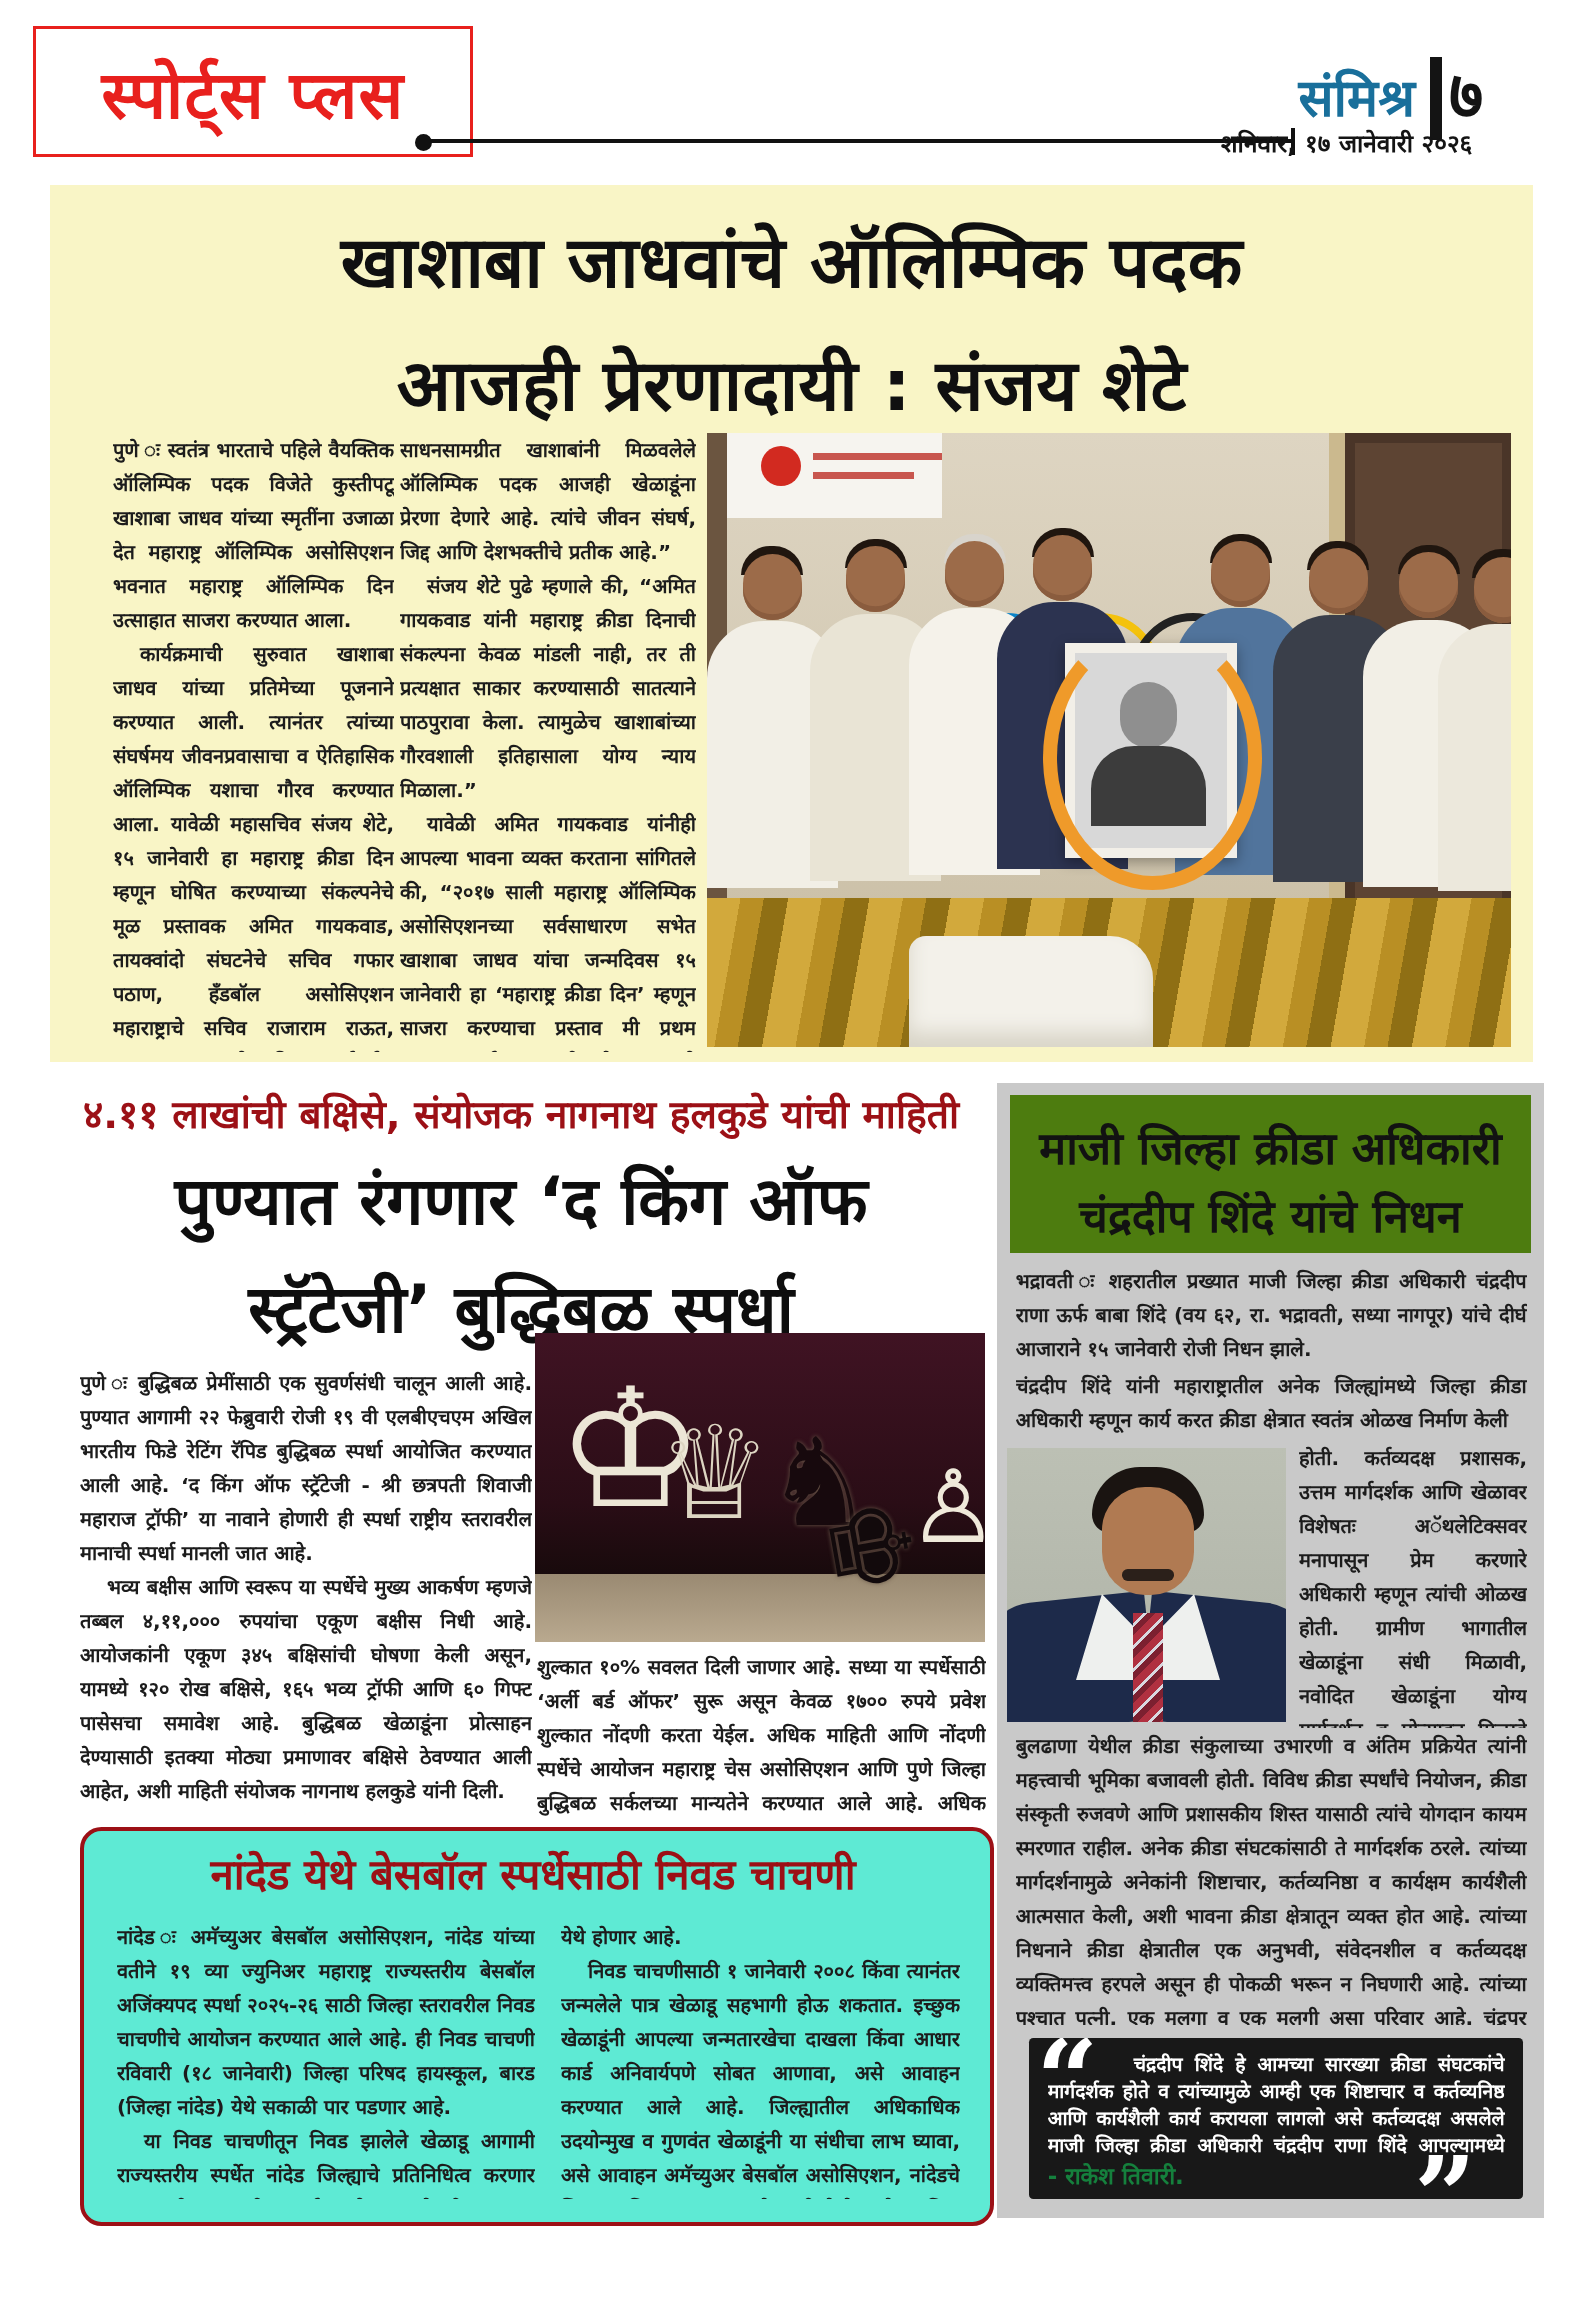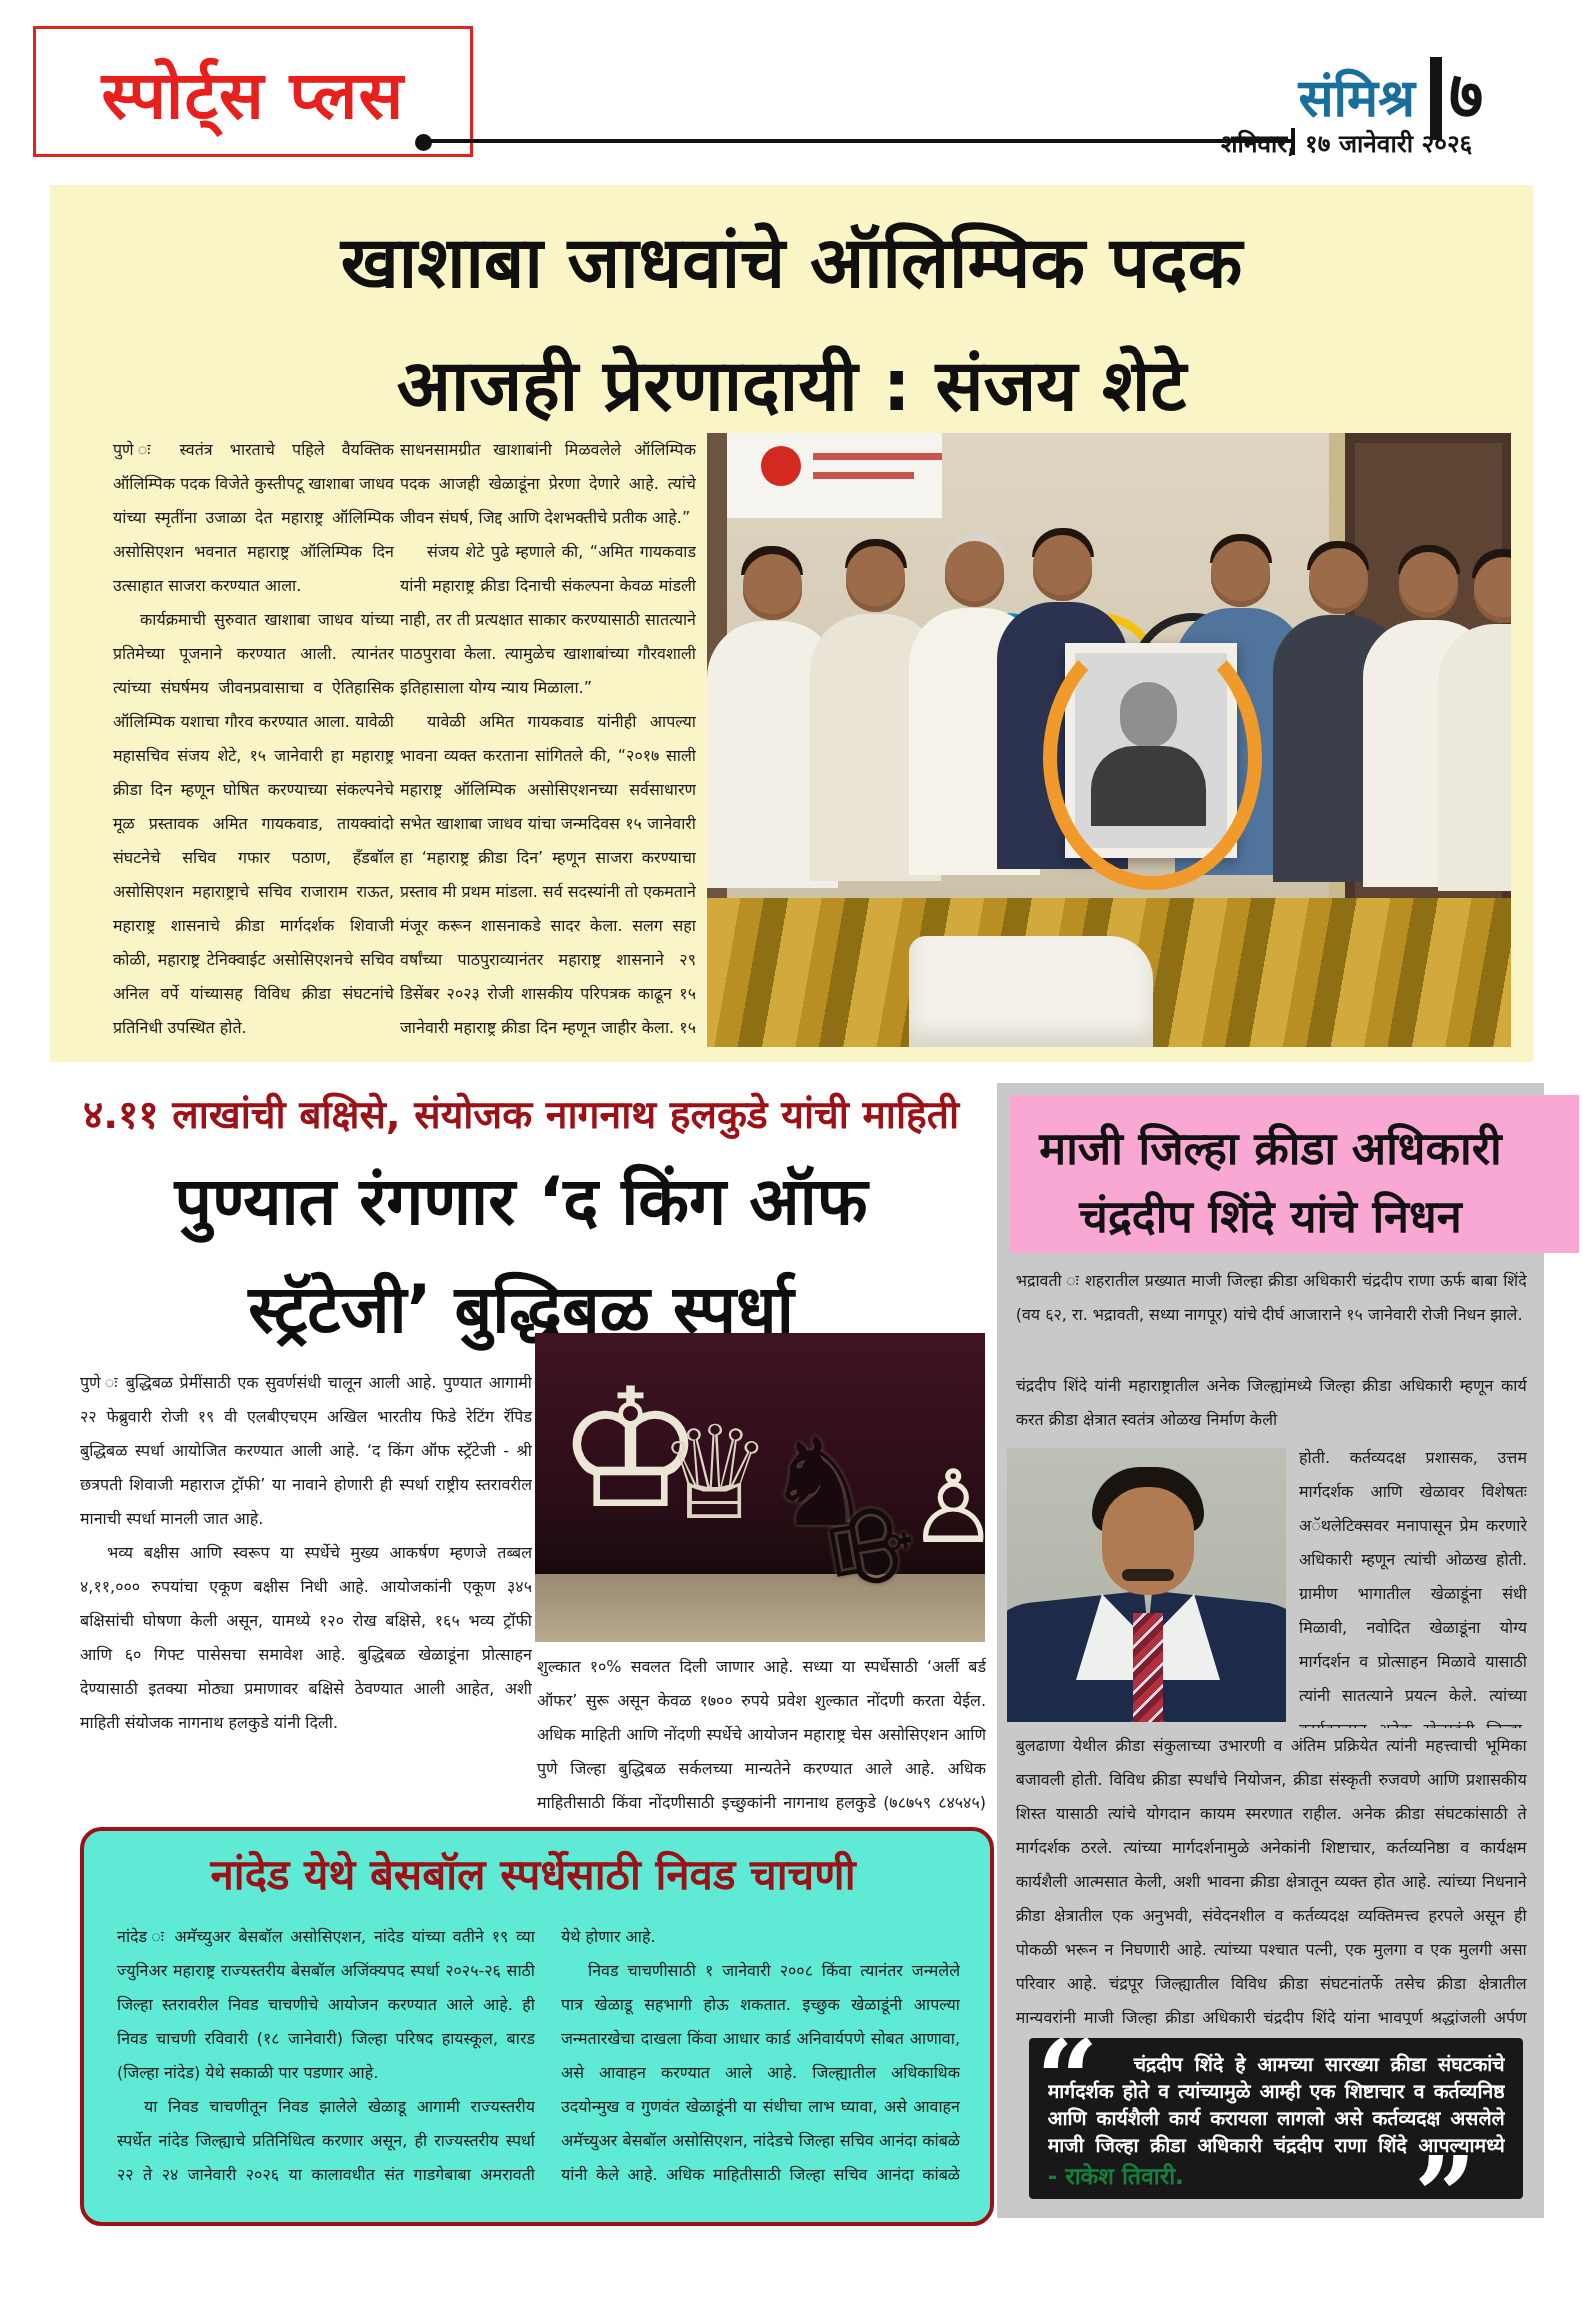--- a/index.html
+++ b/index.html
@@ -1,19 +1,19 @@
 <!DOCTYPE html>
 <html style="font-size:11.5px"><head>
 <meta charset="utf-8">
 <style>
   html,body{margin:0;padding:0;background:#ffffff;}
   #page{position:relative;width:1583px;height:2319px;background:#ffffff;overflow:hidden;
         font-family:"DejaVu Sans","Liberation Sans",sans-serif;color:#161616;}
   .abs{position:absolute;}
-  .jtext{font-size:16px;line-height:34px;text-align:justify;overflow:hidden;color:#1c1c1c;}
+  .jtext{font-size:20px;line-height:34px;text-align:justify;overflow:hidden;color:#1c1c1c;font-weight:bold;}
   .jtext p{margin:0 0 0 0;text-indent:27px;}
   .jtext p:first-child{text-indent:0;}
   
   #logo-box{left:33px;top:26px;width:434px;height:125px;border:3.6px solid #e8201d;
             display:flex;align-items:center;justify-content:center;}
   #logo-text{color:#e8201d;font-size:66px;font-weight:bold;letter-spacing:1.4px;white-space:nowrap;}
   #rule-dot{left:415px;top:134px;width:17px;height:17px;border-radius:50%;background:#111;}
   #rule-line{left:429px;top:139px;width:865px;height:4.3px;background:#111;}
   #rule-tick{left:1291px;top:128px;width:4.3px;height:27px;background:#111;}
   #section-name{left:1221px;top:60px;width:194px;text-align:right;color:#196f9b;font-size:52px;font-weight:bold;}
@@ -50,21 +50,21 @@
   #chess-kicker{left:50px;top:1086px;width:942px;text-align:center;font-size:39px;font-weight:bold;color:#9c1016;white-space:nowrap;overflow:hidden;}
   .chess-head{left:50px;width:942px;text-align:center;font-size:66px;font-weight:bold;color:#0e0e0e;white-space:nowrap;overflow:hidden;}
   #chess-head-1{top:1153px;} #chess-head-2{top:1261px;}
   #chess-col1{left:80px;top:1366px;width:452px;height:455px;}
   #chess-col2{left:537px;top:1650px;width:449px;height:175px;}
   #chess-photo{left:535px;top:1333px;width:450px;height:309px;overflow:hidden;
                background:linear-gradient(180deg,#401323 0%,#2a0d16 55%,#180a0c 78%,#9a8a72 78%,#b9a98f 100%);}
   .cp{position:absolute;font-family:"DejaVu Sans",sans-serif;}
   
   #obit-panel{left:997px;top:1083px;width:547px;height:1135px;background:#c9c9c9;}
-  #obit-headbox{left:13px;top:11.5px;width:569px;height:158px;background:#f9a8d4;}
+  #obit-headbox{left:13px;top:11.5px;width:521px;height:158px;background:#4d7c0f;}
   .obit-head{left:0;width:521px;text-align:center;font-size:45px;font-weight:bold;color:#121212;white-space:nowrap;overflow:hidden;}
   #obit-head-1{top:21.5px;} #obit-head-2{top:89px;}
   #obit-intro{left:18.7px;top:181px;width:511px;height:105px;}
   #obit-career-a{left:18.7px;top:286px;width:511px;height:72px;}
   #obit-career-b{left:302px;top:358px;width:228px;height:287px;}
   #obit-legacy{left:18.7px;top:646px;width:511px;height:296px;}
   #obit-photo{left:10px;top:365px;width:279px;height:274px;overflow:hidden;background:linear-gradient(180deg,#bcc0b4,#aeb2a6);}
   .op-hair{left:85px;top:18.7px;width:112px;height:66px;border-radius:56px 56px 21.5px 21.5px;background:#1a1411;}
   .op-face{left:95px;top:39px;width:92px;height:108px;border-radius:43px;background:#b07a52;}
   .op-mustache{left:115px;top:121px;width:52px;height:11.5px;border-radius:5.7px;background:#2b201a;}

